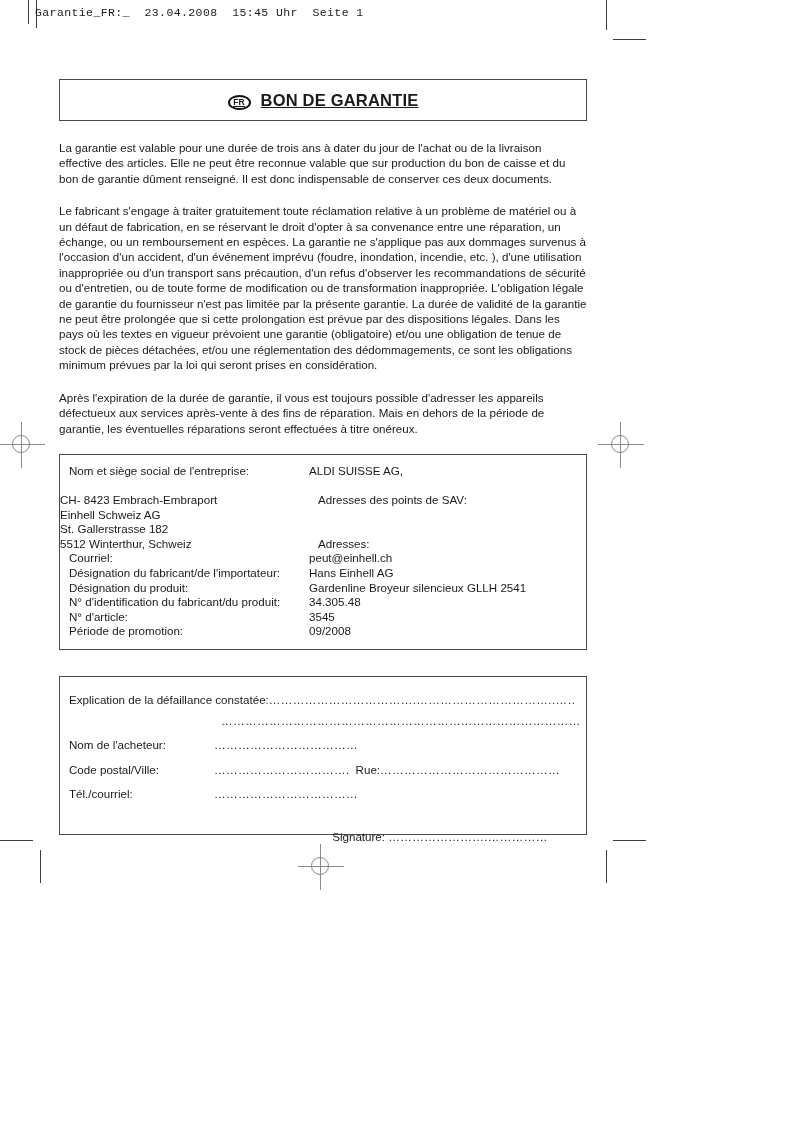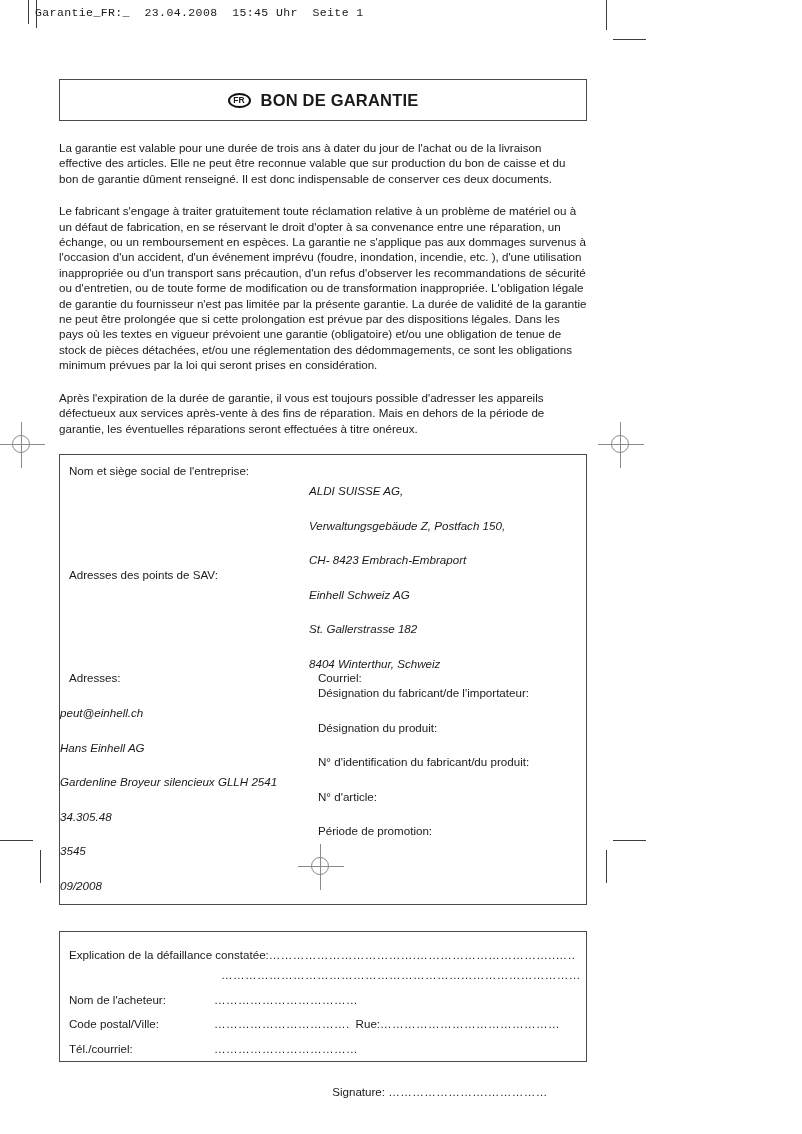--- a/index.html
+++ b/index.html
@@ -86,22 +86,23 @@
   .title-box {
     border: 1px solid #4a4a4a;
     height: 42px;
     display: flex;
     align-items: center;
     justify-content: center;
     box-sizing: border-box;
   }
   .title-inner {
     display: flex;
-    align-items: center;
+    align-items: flex-end;
     gap: 10px;
+    text-decoration: underline;
   }
   .fr-badge {
     width: 23px;
     height: 15px;
     border: 2px solid #111;
     border-radius: 50%;
     display: flex;
     align-items: center;
     justify-content: center;
     font-size: 8.5px;
@@ -137,35 +138,33 @@
     display: grid;
     grid-template-columns: 249px 1fr;
     font-size: 11.6px;
     line-height: 14.6px;
   }
   .info-grid .lbl {
     padding-left: 9px;
     white-space: nowrap;
   }
   .info-grid .val {
-    font-style: italic;
     white-space: nowrap;
-    margin-top: 20px;
   }
   .info-grid .blank { min-height: 14.6px; }
 
   
   .form-box {
     margin-top: 26px;
     border: 1px solid #4a4a4a;
     box-sizing: border-box;
     padding: 16px 10px 16px 9px;
     font-size: 11.6px;
     line-height: 14.6px;
-    height: 131px;
+    height: 159px;
   }
   .form-row {
     display: flex;
     align-items: baseline;
     margin-bottom: 10px;
   }
   .form-row.tight { margin-bottom: 6px; }
   .form-row .flabel {
     white-space: nowrap;
   }
@@ -236,33 +235,32 @@
     <p class="para">Après l'expiration de la durée de garantie, il vous est toujours possible d'adresser les appareils défectueux aux services après-vente à des fins de réparation. Mais en dehors de la période de garantie, les éventuelles réparations seront effectuées à titre onéreux.</p>
   </div>
 
   <div class="info-box">
     <div class="info-grid">
 
       <div class="lbl">Nom et siège social de l'entreprise:</div>
       <div class="val">ALDI SUISSE AG,</div>
 
       <div class="lbl blank"></div>
-      <div class="val">Verwaltungsgebäude Z, Postfach 150,</div>
 
       <div class="lbl blank"></div>
       <div class="val">CH- 8423 Embrach-Embraport</div>
 
       <div class="lbl">Adresses des points de SAV:</div>
       <div class="val">Einhell Schweiz AG</div>
 
       <div class="lbl blank"></div>
       <div class="val">St. Gallerstrasse 182</div>
 
       <div class="lbl blank"></div>
-      <div class="val">8404 Winterthur, Schweiz</div>
+      <div class="val">5512 Winterthur, Schweiz</div>
 
       <div class="lbl">Adresses:</div>
 
       <div class="lbl">Courriel:</div>
       <div class="val">peut@einhell.ch</div>
 
       <div class="lbl">Désignation du fabricant/de l'importateur:</div>
       <div class="val">Hans Einhell AG</div>
 
       <div class="lbl">Désignation du produit:</div>

